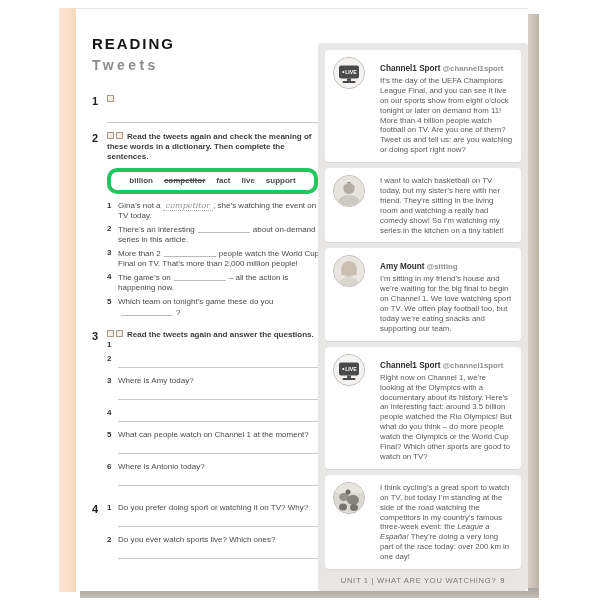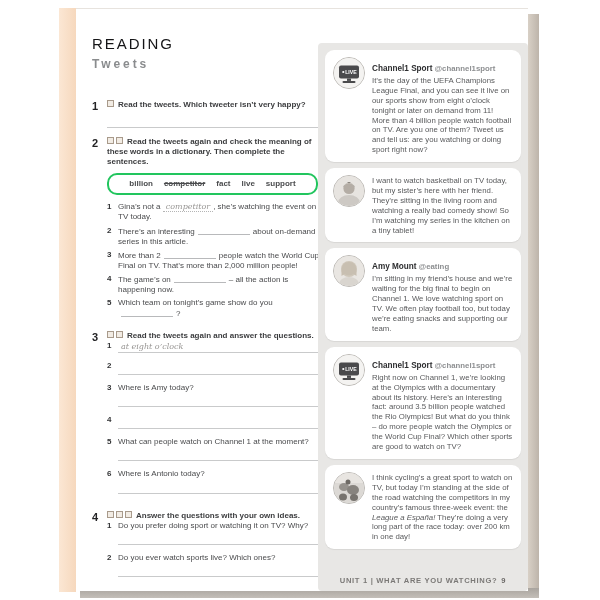--- a/index.html
+++ b/index.html
@@ -14,59 +14,59 @@
   
   .peach-band{position:absolute;left:59px;top:8px;width:17px;height:584px;background:linear-gradient(90deg,#fbe7d4,#f6d8bd);}
   .edge-right{position:absolute;left:528px;top:14px;width:11px;height:578px;background:linear-gradient(90deg,#d8d0c6,#bdb4aa);}
   .edge-bottom{position:absolute;left:80px;top:588px;width:459px;height:10px;background:linear-gradient(180deg,#a9a49e,#c3beb8);}
 
   
   .page{position:absolute;left:76px;top:8px;width:452px;height:582px;background:#ffffff;border-top:1px solid #e7e3de;}
 
   
   .left-col{position:absolute;left:16px;top:26px;width:228px;color:#4a4b4d;font-size:8px;line-height:1.26;}
-  h1.reading{font-size:15px;font-weight:400;letter-spacing:.13em;color:#151517;margin:0 0 3px 0;}
-  .subheading{font-size:12px;font-weight:bold;letter-spacing:.24em;color:#8a8c8e;margin-bottom:28px;}
+  h1.reading{font-size:15px;font-weight:700;letter-spacing:.13em;color:#151517;margin:0 0 3px 0;}
+  .subheading{font-size:14px;font-weight:bold;letter-spacing:.24em;color:#8a8c8e;margin-bottom:20px;}
 
   .ex{display:flex;margin-bottom:9px;}
   .ex-num{width:15px;flex-shrink:0;font-weight:bold;font-size:11px;color:#232325;line-height:1;padding-top:1px;}
   .ex-body{flex:1;min-width:0;}
   .ex-title{font-weight:bold;color:#3c3d3f;}
   .diff{display:inline-flex;gap:2px;margin-right:4px;vertical-align:0px;}
   .diff i{width:5px;height:5px;border:1px solid #a89a8b;background:#f2ece4;display:inline-block;}
 
   .ansline{border-bottom:1px solid #c9cacb;}
   .ex1-line{height:15px;margin-top:2px;}
 
-  .wordbox{border:2px solid #22c55e;border-radius:10px;padding:4px 4px;margin:6px 2px 7px 0;display:flex;justify-content:center;gap:11px;color:#4b4c4e;font-weight:600;}
+  .wordbox{border:4px solid #22c55e;border-radius:10px;padding:4px 4px;margin:6px 2px 7px 0;display:flex;justify-content:center;gap:11px;color:#4b4c4e;font-weight:600;}
   .struck{text-decoration:line-through;}
 
   .item{display:flex;margin-bottom:3px;}
   .item-num{width:11px;flex-shrink:0;font-weight:bold;color:#333436;}
   .item-text{flex:1;min-width:0;}
   .blank{display:inline-block;width:52px;height:8px;border-bottom:1px solid #b8b9bb;vertical-align:-1px;margin:0 3px;}
   .hand{font-family:"DejaVu Serif", serif;font-style:italic;color:#979593;border-bottom:1px dotted #b5b5b5;padding:0 3px;}
 
   .q{margin-bottom:4px;}
   .q-writeline{height:13px;border-bottom:1px solid #c9cacb;margin-bottom:4px;}
   .q-ansline{border-bottom:1px solid #c9cacb;margin-bottom:4px;padding-top:1px;}
   .q-ansline .hand{border-bottom:none;}
 
   
   .tweets-panel{position:absolute;left:242px;top:34px;width:210px;height:548px;background:#e8e7e5;border-radius:4px;padding:7px 7px 0 7px;box-sizing:border-box;}
-  .card{background:#ffffff;border-radius:9px;padding:7px 8px;margin-bottom:6px;display:flex;gap:7px;box-shadow:0 1px 1px rgba(0,0,0,.07);}
+  .card{background:#ffffff;border-radius:4px;padding:7px 8px;margin-bottom:6px;display:flex;gap:15px;box-shadow:0 1px 1px rgba(0,0,0,.07);}
   .avatar{width:30px;height:30px;border-radius:50%;border:1px solid #bdbab6;overflow:hidden;flex-shrink:0;background:#ecebe8;}
   .avatar svg{display:block;width:100%;height:100%;}
   .tw-col{flex:1;min-width:0;}
   .tw-name{font-size:8.2px;font-weight:bold;color:#2d2e30;}
   .tw-handle{font-size:7.8px;font-weight:bold;color:#8d8f91;margin-left:2px;}
   .tw-body{font-size:7.8px;line-height:1.27;color:#595a5c;margin-top:1px;}
   .tw-italic{font-style:italic;}
 
-  .panel-footer{position:absolute;left:0;right:0;bottom:6px;text-align:center;font-size:7.6px;font-weight:bold;letter-spacing:.09em;color:#7b7977;}
+  .panel-footer{position:absolute;left:0;right:0;bottom:6px;text-align:center;font-size:7.6px;font-weight:normal;letter-spacing:.09em;color:#7b7977;}
   .page-num{margin-left:4px;color:#6d6b69;}
 </style>
 </head>
 <body>
 
 <div class="canvas">
   <div class="peach-band"></div>
   <div class="edge-right"></div>
   <div class="edge-bottom"></div>
 
@@ -74,21 +74,21 @@
 
     <div class="left-col">
       <h1 class="reading">READING</h1>
       <div class="subheading">Tweets</div>
 
       <div class="ex">
         <div class="ex-num">1</div>
         <div class="ex-body">
           <div class="ex-title"><span class="diff">
                 <i></i>
-              </span><span>Read the tweets. Which tweeter isn’t very happy?</span></div>
+              </span></div>
           <div class="ansline ex1-line"></div>
         </div>
       </div>
 
       <div class="ex">
         <div class="ex-num">2</div>
         <div class="ex-body">
           <div class="ex-title"><span class="diff">
                 <i></i>
                 <i></i>
@@ -113,37 +113,36 @@
           <div class="item">
             <div class="item-num">3</div>
             <div class="item-text"><span>More than 2</span><span class="blank"></span><span>people watch the World Cup Final on TV. That’s more than 2,000 million people!</span></div>
           </div>
           <div class="item">
             <div class="item-num">4</div>
             <div class="item-text"><span>The game’s on</span><span class="blank"></span><span>– all the action is happening now.</span></div>
           </div>
           <div class="item">
             <div class="item-num">5</div>
-            <div class="item-text"><span>Which team on tonight’s game show do you</span><span class="blank"></span><span>?</span></div>
+            <div class="item-text"><span>Which team on tonight’s game these do you</span><span class="blank"></span><span>?</span></div>
           </div>
         </div>
       </div>
 
       <div class="ex">
         <div class="ex-num">3</div>
         <div class="ex-body">
           <div class="ex-title"><span class="diff">
                 <i></i>
                 <i></i>
               </span><span>Read the tweets again and answer the questions.</span></div>
 
           <div class="item q">
             <div class="item-num">1</div>
             <div class="item-text">
-              <div class="q-ansline"><span class="hand">at eight o’clock</span></div>
             </div>
           </div>
           <div class="item q">
             <div class="item-num">2</div>
             <div class="item-text">
                 <div class="q-writeline"></div>
               </div>
           </div>
           <div class="item q">
             <div class="item-num">3</div>
@@ -171,25 +170,20 @@
                 <div>Where is Antonio today?</div>
                 <div class="q-writeline"></div>
               </div>
           </div>
         </div>
       </div>
 
       <div class="ex">
         <div class="ex-num">4</div>
         <div class="ex-body">
-          <div class="ex-title"><span class="diff">
-                <i></i>
-                <i></i>
-                <i></i>
-              </span><span>Answer the questions with your own ideas.</span></div>
 
           <div class="item q">
             <div class="item-num">1</div>
             <div class="item-text">
                 <div>Do you prefer doing sport or watching it on TV? Why?</div>
                 <div class="q-writeline"></div>
               </div>
           </div>
           <div class="item q">
             <div class="item-num">2</div>
@@ -239,21 +233,21 @@
         <div class="avatar">
           <svg viewBox="0 0 30 30">
               <rect width="30" height="30" fill="#e9e6e2"></rect>
               <circle cx="15" cy="13" r="8" fill="#cfc7ba"></circle>
               <circle cx="15" cy="13.5" r="4.8" fill="#bdb3a7"></circle>
               <path d="M7.5 15 q0 -9 7.5 -9 q7.5 0 7.5 9 l0 5 l-3 -2 q-4.5 2.5 -9 0 l-3 2 z" fill="#c8bfb1"></path>
               <ellipse cx="15" cy="28" rx="10" ry="7" fill="#d9d5cf"></ellipse>
             </svg>
         </div>
         <div class="tw-col">
-          <div><span class="tw-name">Amy Mount</span><span class="tw-handle">@eating</span></div>
+          <div><span class="tw-name">Amy Mount</span><span class="tw-handle">@sitting</span></div>
           <div class="tw-body">I’m sitting in my friend’s house and we’re waiting for the big final to begin on Channel 1. We love watching sport on TV. We often play football too, but today we’re eating snacks and supporting our team.</div>
         </div>
       </div>
 
       <div class="card">
         <div class="avatar">
           <svg viewBox="0 0 30 30">
               <rect x="0" y="0" width="30" height="30" fill="#f4f3f1"></rect>
               <rect x="5" y="7.5" width="20" height="13" rx="2" fill="#4a4a4c"></rect>
               <circle cx="9.3" cy="14" r="1.1" fill="#ffffff"></circle>

